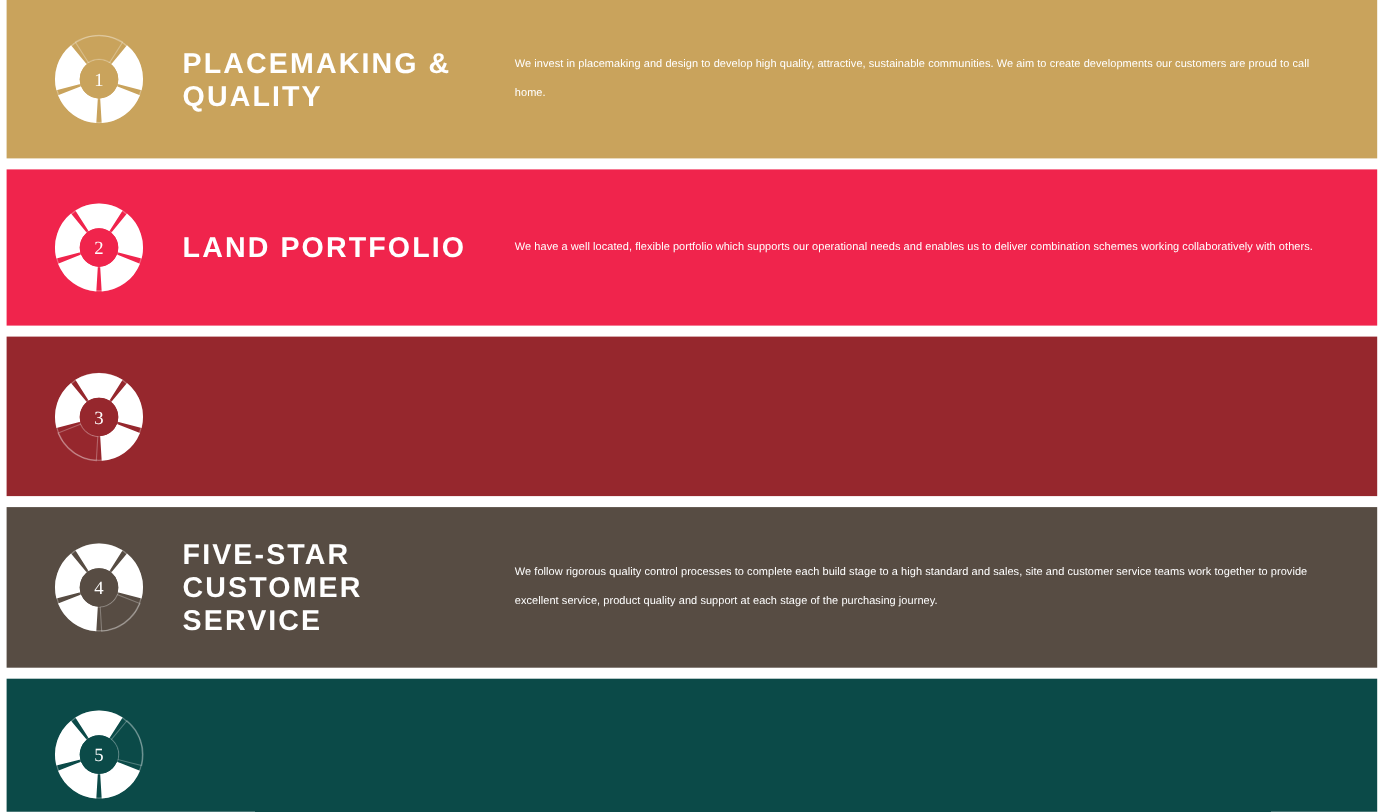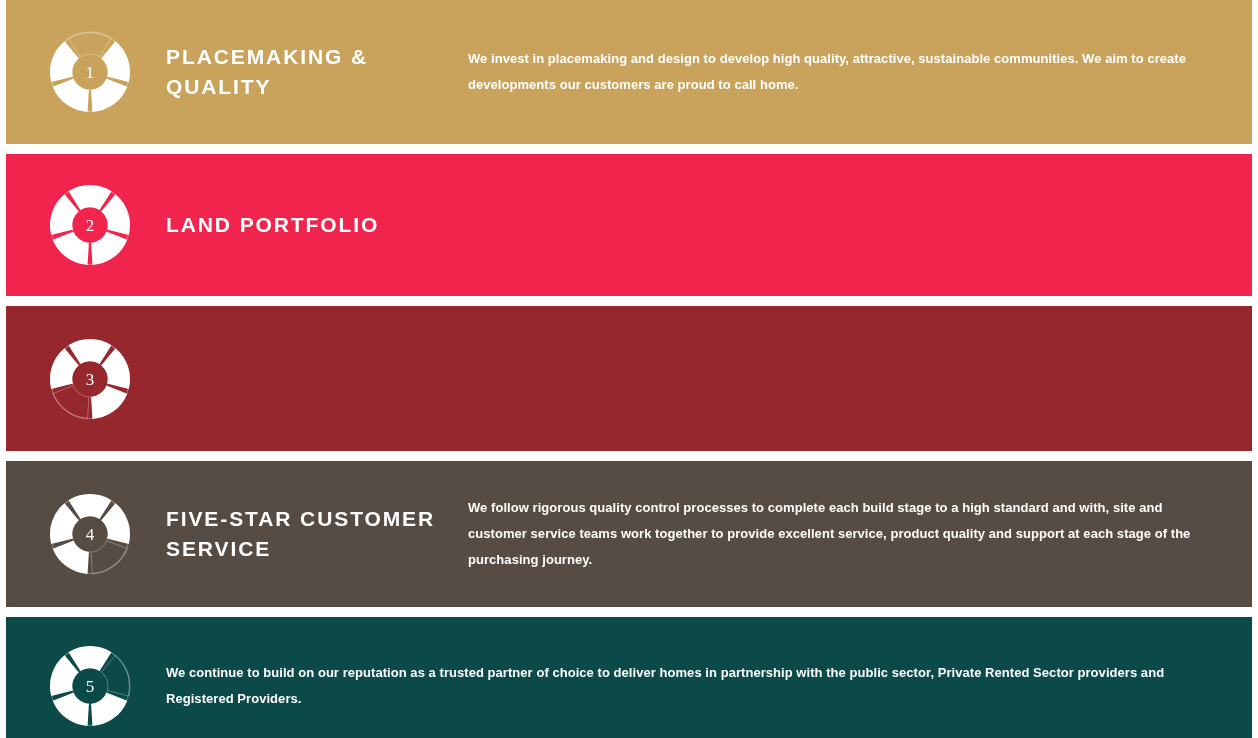--- a/index.html
+++ b/index.html
@@ -54,39 +54,39 @@
 
   .panel-heading-cell {
     flex: 0 0 302px;
     box-sizing: border-box;
     padding-right: 10px;
   }
 
   .panel-heading {
     margin: 0;
     font-family: "Liberation Sans", sans-serif;
-    font-size: 21px;
+    font-size: 26px;
     font-weight: bold;
     letter-spacing: 1.9px;
     line-height: 30px;
     color: #ffffff;
     text-transform: uppercase;
   }
 
   .panel-body-cell {
     flex: 1 1 auto;
     box-sizing: border-box;
     padding-right: 52px;
   }
 
   .panel-body {
     margin: 0;
     font-family: "Liberation Sans", sans-serif;
-    font-size: 13px;
-    font-weight: bold;
+    font-size: 10px;
+    font-weight: normal;
     line-height: 26px;
     color: #ffffff;
     letter-spacing: 0.05px;
   }
 
   
   .panel.h-144 { min-height: 144px; }
   .panel.h-142 { min-height: 142px; }
   .panel.h-145 { min-height: 145px; }
   .panel.h-146 { min-height: 146px; }
@@ -127,20 +127,23 @@
           <path d="M 81.22 58.66 A 40 40 0 0 1 46.44 83.93 L 45.07 61.47 A 17.5 17.5 0 0 0 60.28 50.41 Z" fill="#ffffff"></path>
           <path d="M 41.56 83.93 A 40 40 0 0 1 6.78 58.66 L 27.72 50.41 A 17.5 17.5 0 0 0 42.93 61.47 Z" fill="#ffffff"></path>
           <path d="M 5.27 54.02 A 40 40 0 0 1 18.56 13.14 L 32.87 30.50 A 17.5 17.5 0 0 0 27.06 48.38 Z" fill="#ffffff"></path>
           <circle cx="44" cy="44" r="17.5" fill="currentColor"></circle>
           <text x="44" y="50" text-anchor="middle" class="ring-number">2</text>
         </svg>
       </div>
       <div class="panel-heading-cell">
         <h2 class="panel-heading">LAND PORTFOLIO</h2>
       </div>
+      <div class="panel-body-cell">
+        <p class="panel-body">We have a well located, flexible portfolio which supports our operational needs and enables us to deliver combination schemes working collaboratively with others.</p>
+      </div>
     </div>
     <div class="panel h-145" style="background: rgb(150, 39, 45); color: rgb(150, 39, 45);">
       <div class="panel-icon-cell">
         <svg width="88" height="88" viewBox="0 0 88 88" class="ring-icon">
           <circle cx="44" cy="44" r="39.5" fill="none" stroke="rgba(255,255,255,0.30)" stroke-width="1.1"></circle>
           <circle cx="44" cy="44" r="18" fill="none" stroke="rgba(255,255,255,0.22)" stroke-width="1"></circle>
           <path d="M 22.51 10.26 A 40 40 0 0 1 65.49 10.26 L 53.40 29.24 A 17.5 17.5 0 0 0 34.60 29.24 Z" fill="#ffffff"></path>
           <path d="M 69.44 13.14 A 40 40 0 0 1 82.73 54.02 L 60.94 48.38 A 17.5 17.5 0 0 0 55.13 30.50 Z" fill="#ffffff"></path>
           <path d="M 81.22 58.66 A 40 40 0 0 1 46.44 83.93 L 45.07 61.47 A 17.5 17.5 0 0 0 60.28 50.41 Z" fill="#ffffff"></path>
           <path d="M 41.56 83.93 A 40 40 0 0 1 6.78 58.66 L 27.72 50.41 A 17.5 17.5 0 0 0 42.93 61.47 Z" fill="none" stroke="rgba(255,255,255,0.28)" stroke-width="1"></path>
@@ -161,34 +164,31 @@
           <path d="M 41.56 83.93 A 40 40 0 0 1 6.78 58.66 L 27.72 50.41 A 17.5 17.5 0 0 0 42.93 61.47 Z" fill="#ffffff"></path>
           <path d="M 5.27 54.02 A 40 40 0 0 1 18.56 13.14 L 32.87 30.50 A 17.5 17.5 0 0 0 27.06 48.38 Z" fill="#ffffff"></path>
           <circle cx="44" cy="44" r="17.5" fill="currentColor"></circle>
           <text x="44" y="50" text-anchor="middle" class="ring-number">4</text>
         </svg>
       </div>
       <div class="panel-heading-cell">
         <h2 class="panel-heading">FIVE-STAR CUSTOMER SERVICE</h2>
       </div>
       <div class="panel-body-cell">
-        <p class="panel-body">We follow rigorous quality control processes to complete each build stage to a high standard and with, site and customer service teams work together to provide excellent service, product quality and support at each stage of the purchasing journey.</p>
+        <p class="panel-body">We follow rigorous quality control processes to complete each build stage to a high standard and sales, site and customer service teams work together to provide excellent service, product quality and support at each stage of the purchasing journey.</p>
       </div>
     </div>
     <div class="panel h-137" style="background: rgb(11, 74, 72); color: rgb(11, 74, 72);">
       <div class="panel-icon-cell">
         <svg width="88" height="88" viewBox="0 0 88 88" class="ring-icon">
           <circle cx="44" cy="44" r="39.5" fill="none" stroke="rgba(255,255,255,0.30)" stroke-width="1.1"></circle>
           <circle cx="44" cy="44" r="18" fill="none" stroke="rgba(255,255,255,0.22)" stroke-width="1"></circle>
           <path d="M 22.51 10.26 A 40 40 0 0 1 65.49 10.26 L 53.40 29.24 A 17.5 17.5 0 0 0 34.60 29.24 Z" fill="#ffffff"></path>
           <path d="M 69.44 13.14 A 40 40 0 0 1 82.73 54.02 L 60.94 48.38 A 17.5 17.5 0 0 0 55.13 30.50 Z" fill="none" stroke="rgba(255,255,255,0.28)" stroke-width="1"></path>
           <path d="M 81.22 58.66 A 40 40 0 0 1 46.44 83.93 L 45.07 61.47 A 17.5 17.5 0 0 0 60.28 50.41 Z" fill="#ffffff"></path>
           <path d="M 41.56 83.93 A 40 40 0 0 1 6.78 58.66 L 27.72 50.41 A 17.5 17.5 0 0 0 42.93 61.47 Z" fill="#ffffff"></path>
           <path d="M 5.27 54.02 A 40 40 0 0 1 18.56 13.14 L 32.87 30.50 A 17.5 17.5 0 0 0 27.06 48.38 Z" fill="#ffffff"></path>
           <circle cx="44" cy="44" r="17.5" fill="currentColor"></circle>
           <text x="44" y="50" text-anchor="middle" class="ring-number">5</text>
         </svg>
       </div>
-      <div class="panel-body-cell">
-        <p class="panel-body">We continue to build on our reputation as a trusted partner of choice to deliver homes in partnership with the public sector, Private Rented Sector providers and Registered Providers.</p>
-      </div>
     </div>
   </div>
 
 </body></html>

